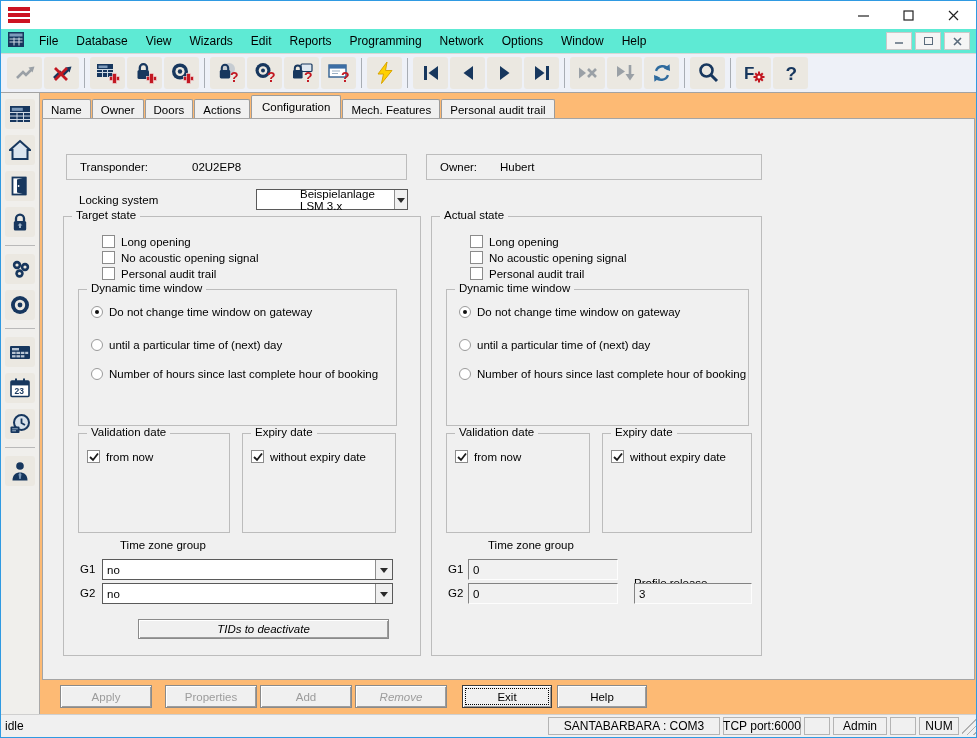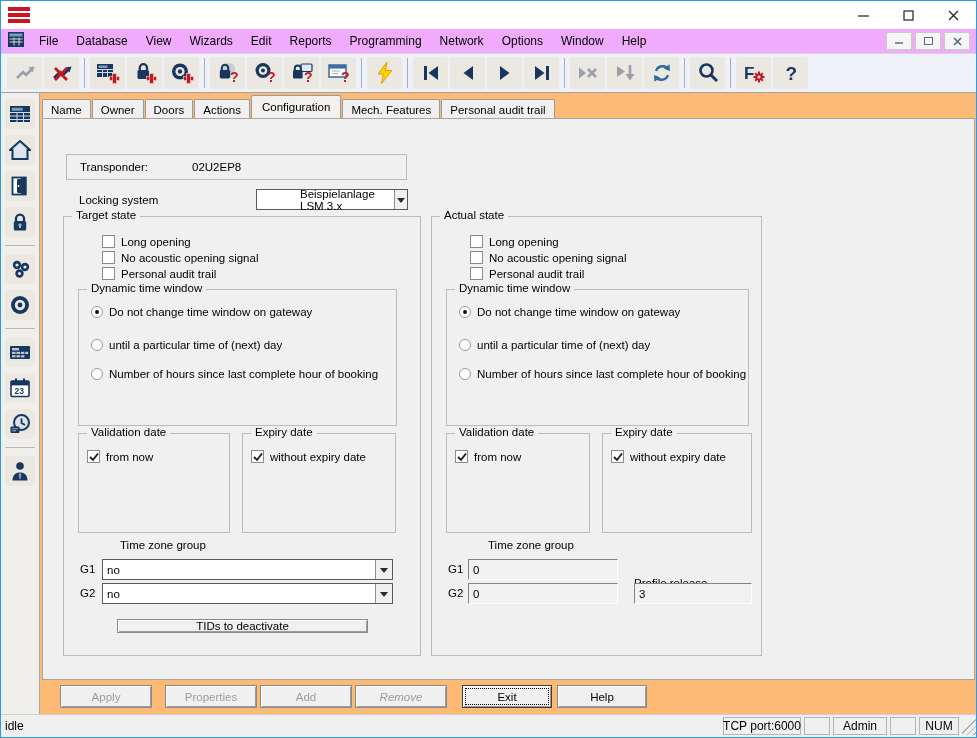--- a/index.html
+++ b/index.html
@@ -9,21 +9,21 @@
   
   .titlebar{position:absolute;left:0;top:0;width:100%;height:28px;background:#fff;display:flex;align-items:center;}
   .app-logo{width:22px;height:16px;margin-left:7px;display:flex;flex-direction:column;justify-content:space-between;}
   .app-logo i{display:block;height:4px;background:#cc1322;}
   .title-text{margin-left:8px;font-size:12px;color:#000;white-space:nowrap;}
   .win-controls{margin-left:auto;display:flex;height:100%;}
   .wc{width:45px;height:100%;display:flex;align-items:center;justify-content:center;font-size:13px;color:#222;}
   .wc svg{display:block;}
 
   
-  .menubar{position:absolute;left:0;top:28px;width:100%;height:25px;background:#f0abfc;display:flex;align-items:center;border-bottom:1px solid #d7d7d7;}
+  .menubar{position:absolute;left:0;top:28px;width:100%;height:25px;background:#5eead4;display:flex;align-items:center;border-bottom:1px solid #d7d7d7;}
   .mdi-doc{margin:0 6px 0 7px;}
   .menu-item{padding:3px 9px;font-size:12px;color:#000;cursor:default;}
   .mdi-controls{margin-left:auto;display:flex;gap:3px;padding-right:6px;}
   .mdi-btn{width:26px;height:18px;background:#f5f5f5;border:1px solid #c9c9c9;display:flex;align-items:center;justify-content:center;color:#5a6b7c;font-size:11px;}
   .restore-glyph{position:relative;width:9px;height:8px;}
   .restore-glyph::before{content:"";position:absolute;right:0;top:0;width:7px;height:6px;border:1px solid #5a6b7c;}
   .restore-glyph::after{content:"";position:absolute;left:0;bottom:0;width:7px;height:6px;border:1px solid #5a6b7c;background:#f5f5f5;}
 
   
   .toolbar{position:absolute;left:0;top:53px;width:100%;height:39px;background:#eef1f8;border-bottom:1px solid #a3a3a3;display:flex;align-items:center;padding-left:5px;}
@@ -400,20 +400,24 @@
         <span class="tab">Mech. Features</span>
         <span class="tab">Personal audit trail</span>
       </div>
 
       <div class="tabpage">
 
         <div class="infobox" style="left:23px;top:35px;width:341px;">
           <span class="flabel" style="position:static;padding-left:13px;width:125px;">Transponder:</span>
           <span class="flabel" style="position:static;">02U2EP8</span>
         </div>
+        <div class="infobox" style="left:383px;top:35px;width:336px;">
+          <span class="flabel" style="position:static;padding-left:13px;width:73px;">Owner:</span>
+          <span class="flabel" style="position:static;">Hubert</span>
+        </div>
 
         <span class="flabel" style="left:36px;top:75px;">Locking system</span>
         <div class="combo" style="left:213px;top:70px;width:152px;padding-left:39px;">
           <span class="txt">Beispielanlage LSM 3.x</span>
           <span class="dd"></span>
         </div>
 
         <div class="groupbox" style="left:20px;top:97px;width:358px;height:440px;">
           <span class="gb-label">Target state</span>
 
@@ -475,21 +479,21 @@
           <div class="combo" style="left:38px;top:342px;width:291px;">
             <span class="txt">no</span>
             <span class="dd"></span>
           </div>
           <span class="flabel" style="left:16px;top:370px;">G2</span>
           <div class="combo" style="left:38px;top:366px;width:291px;">
             <span class="txt">no</span>
             <span class="dd"></span>
           </div>
 
-          <div class="btn3d" style="position:absolute;left:53px;top:402px;width:251px;height:14px;">TIDs to deactivate</div>
+          <div class="btn3d" style="position:absolute;left:74px;top:402px;width:251px;height:20px;font-style:italic;">TIDs to deactivate</div>
         </div>
 
         <div class="groupbox" style="left:388px;top:97px;width:331px;height:440px;">
           <span class="gb-label">Actual state</span>
 
           <div class="chk-row" style="left:38px;top:18px;">
             <span class="checkbox"></span>
             <span>Long opening</span>
           </div>
           <div class="chk-row" style="left:38px;top:34px;">
@@ -556,20 +560,21 @@
       <div class="btn3d fbtn disabled" style="left:125px;">Properties</div>
       <div class="btn3d fbtn disabled" style="left:220px;">Add</div>
       <div class="btn3d fbtn disabled" style="left:315px;font-style:italic;">Remove</div>
       <div class="btn3d fbtn focused" style="left:422px;width:90px;">Exit</div>
       <div class="btn3d fbtn" style="left:517px;width:90px;">Help</div>
     </div>
   </div>
 
   <div class="statusbar">
     <span class="seg first">idle</span>
+    <span class="seg" style="width:172px;">SANTABARBARA : COM3</span>
     <span class="seg" style="width:78px;">TCP port:6000</span>
     <span class="seg" style="width:26px;"></span>
     <span class="seg" style="width:54px;">Admin</span>
     <span class="seg" style="width:26px;"></span>
     <span class="seg" style="width:40px;">NUM</span>
     <span class="grip"></span>
   </div>
 
 </div>
 

